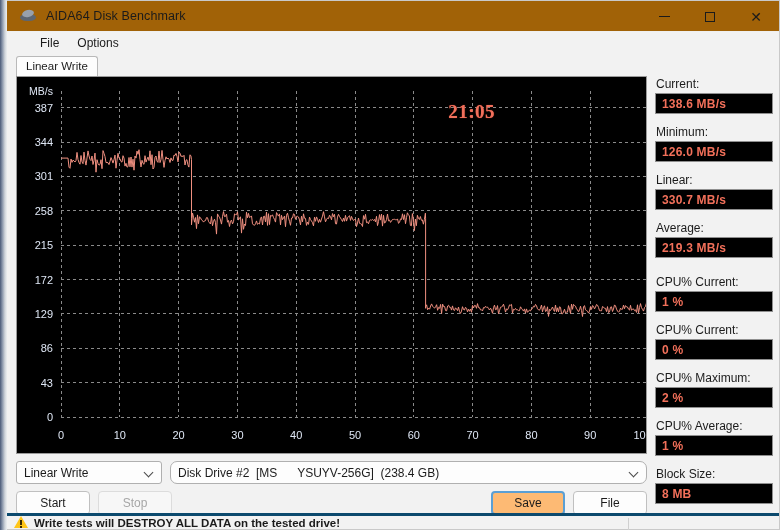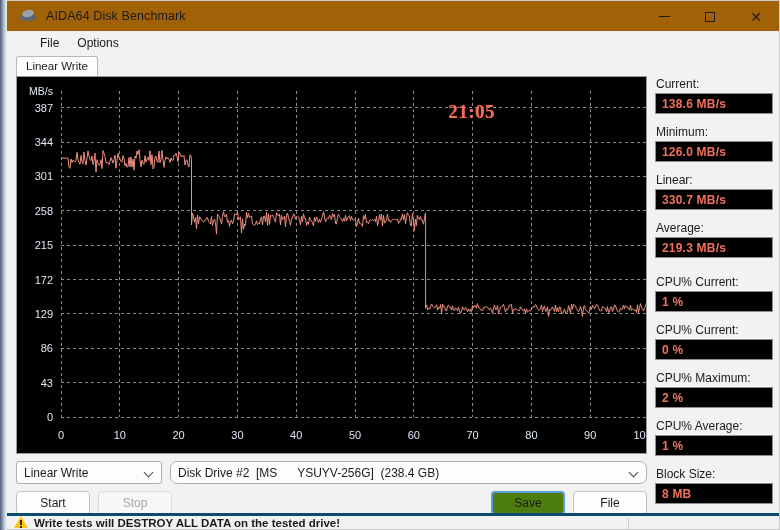--- a/index.html
+++ b/index.html
@@ -164,21 +164,21 @@
   .btn {
     height: 24px;
     min-width: 74px;
     background: #fdfdfd;
     border: 1px solid #c0c0c0;
     border-radius: 4px;
     font-size: 12px; color: #1b1b1b;
     display: flex; align-items: center; justify-content: center;
   }
   .btn.disabled { color: #a6a6a6; background: #f7f7f7; border-color: #dcdcdc; }
-  .btn.primary { border: 2px solid #5a9fd4; background: #4d7c0f; }
+  .btn.primary { border: 2px solid #5a9fd4; background: #fdba74; }
   .btn + .btn { margin-left: 8px; }
   .spacer { flex: 1 1 auto; }
   
   .stat-label {
     font-size: 12px; color: #1b1b1b;
     margin: 0 0 2px 1px;
   }
   .stat-box {
     background: #000;
     border: 1px solid #8f8f8f;

